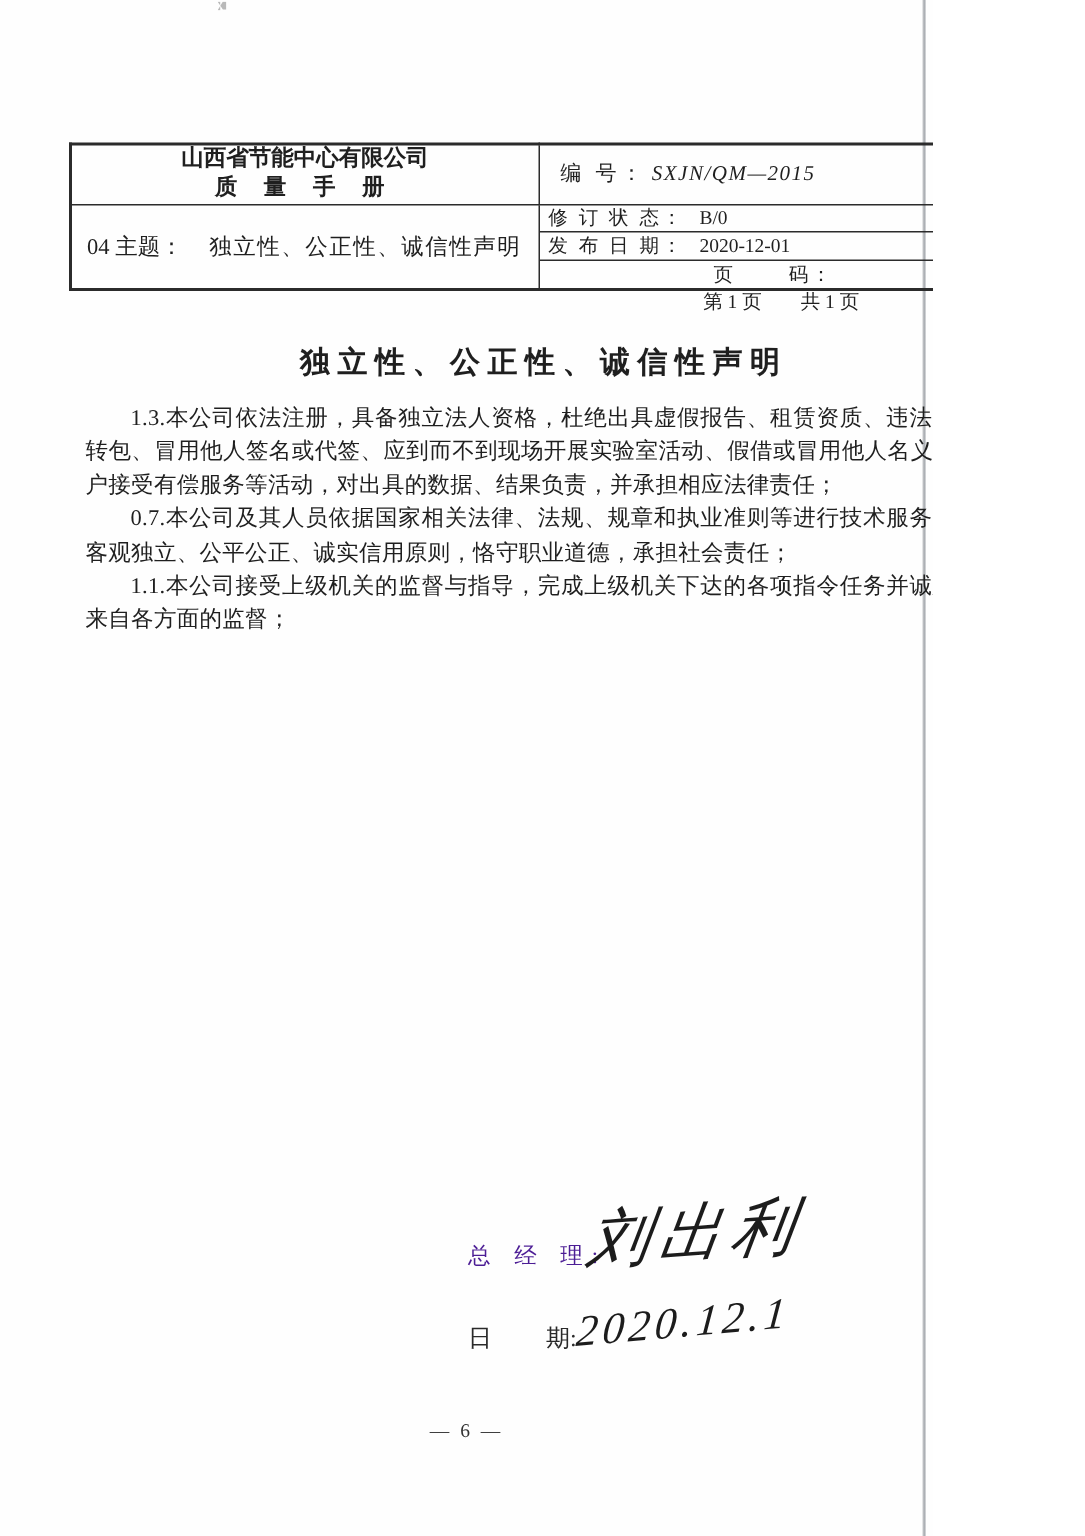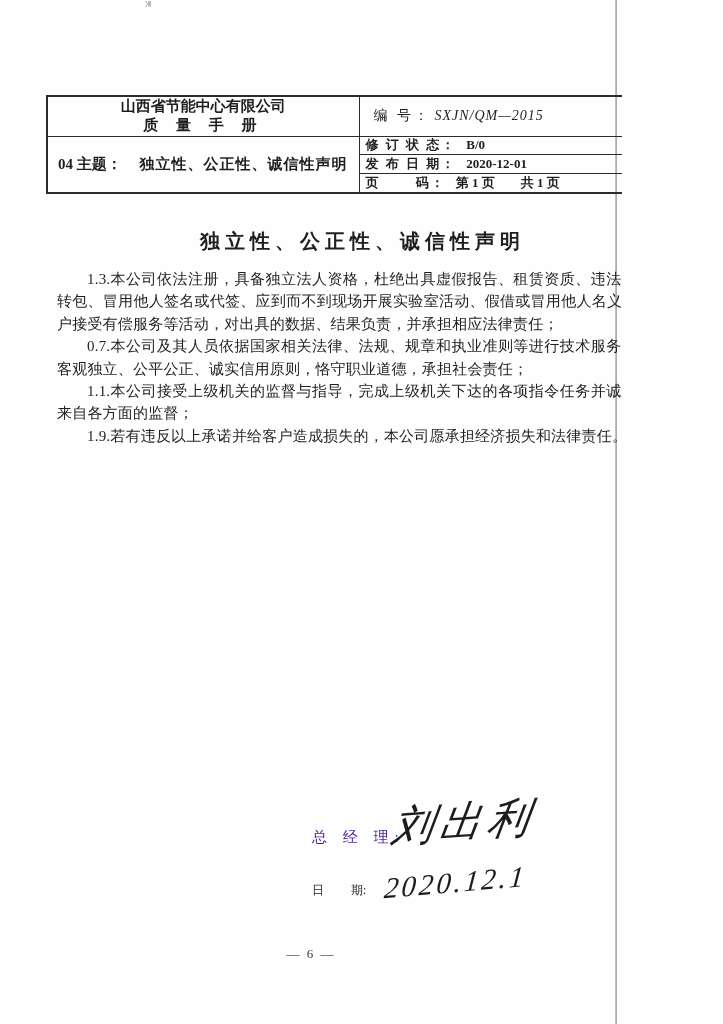--- a/index.html
+++ b/index.html
@@ -31,30 +31,29 @@
   .header-table td { border:1px solid #2b2b2b; vertical-align:middle; }
   .header-table { border:2px solid #2b2b2b; }
   .cell-company {
     width:312px; height:40px; text-align:center;
     font-weight:bold; font-size:15px; line-height:19px;
   }
   .manual-title { letter-spacing:7px;text-align:center; }
   .cell-docnum { height:40px; padding-left:14px; font-size:14px; }
   .docnum-label { letter-spacing:3px; }
   .docnum-value { font-style:italic; font-family:"Liberation Serif","DejaVu Serif",serif; letter-spacing:1px; }
-  .cell-subject { height:56px; padding-left:10px; font-weight:bold; font-size:15px; }
+  .cell-subject { height:56px; padding-left:10px; font-weight:normal; font-size:15px; }
   .subject-value { margin-left:14px; letter-spacing:1px; }
   .cell-meta { padding:0; height:56px; }
   .meta-row {
     height:18.6px; display:flex; align-items:center;
     padding-left:6px; font-size:13px;
     border-bottom:1px solid #2b2b2b;
-    font-weight:bold;
   }
-  .meta-row:last-child { border-bottom:none; }
+  .meta-row:last-child { border-bottom:none;flex-direction:column; }
   .meta-label { letter-spacing:2px; white-space:pre; }
   .meta-value { margin-left:10px; white-space:pre; }
   
   .content { position:absolute; left:57px; top:228px; width:611px; }
   .doc-title {
     text-align:center; font-size:20px; font-weight:bold;
     letter-spacing:5px; margin-bottom:13px;
   }
   .doc-body p {
     font-size:15px; line-height:22.4px;
@@ -70,21 +69,21 @@
   }
   .sig-name {
     position:absolute; left:80px; top:-12px;
     font-size:42px; font-style:italic; color:#1c1c1c;
     transform:rotate(-4deg) skewX(-12deg);
     letter-spacing:6px; white-space:nowrap;
   }
   .date-row { position:relative; height:50px; margin-top:6px; }
   .date-label {
     position:absolute; left:0; top:18px;
-    font-size:12px; white-space:pre; color:#2a2a2a;
+    font-size:16px; white-space:pre; color:#2a2a2a;
   }
   .date-value {
     position:absolute; left:72px; top:2px;
     font-size:29px; font-style:italic; color:#1c1c1c;
     transform:rotate(-5deg) skewX(-10deg);
     letter-spacing:3px; white-space:nowrap;
   }
   
   .footer {
     position:absolute; left:0; right:0; top:946px;
@@ -133,21 +132,20 @@
     </tr>
   </tbody>
     </table>
 
   <div class="content">
     <div class="doc-title">独立性、公正性、诚信性声明</div>
     <div class="doc-body">
       <p>1.3.本公司依法注册，具备独立法人资格，杜绝出具虚假报告、租赁资质、违法挂靠、转包、冒用他人签名或代签、应到而不到现场开展实验室活动、假借或冒用他人名义要求客户接受有偿服务等活动，对出具的数据、结果负责，并承担相应法律责任；</p>
       <p>0.7.本公司及其人员依据国家相关法律、法规、规章和执业准则等进行技术服务，遵循客观独立、公平公正、诚实信用原则，恪守职业道德，承担社会责任；</p>
       <p>1.1.本公司接受上级机关的监督与指导，完成上级机关下达的各项指令任务并诚恳接受来自各方面的监督；</p>
-      <p>1.9.若有违反以上承诺并给客户造成损失的，本公司愿承担经济损失和法律责任。</p>
     </div>
   </div>
 
   <div class="sig-block">
     <div class="sig-row">
       <span class="sig-label">总 经 理:</span>
       <span class="sig-name">刘出利</span>
     </div>
     <div class="date-row">
       <span class="date-label">日　　 期:</span>

